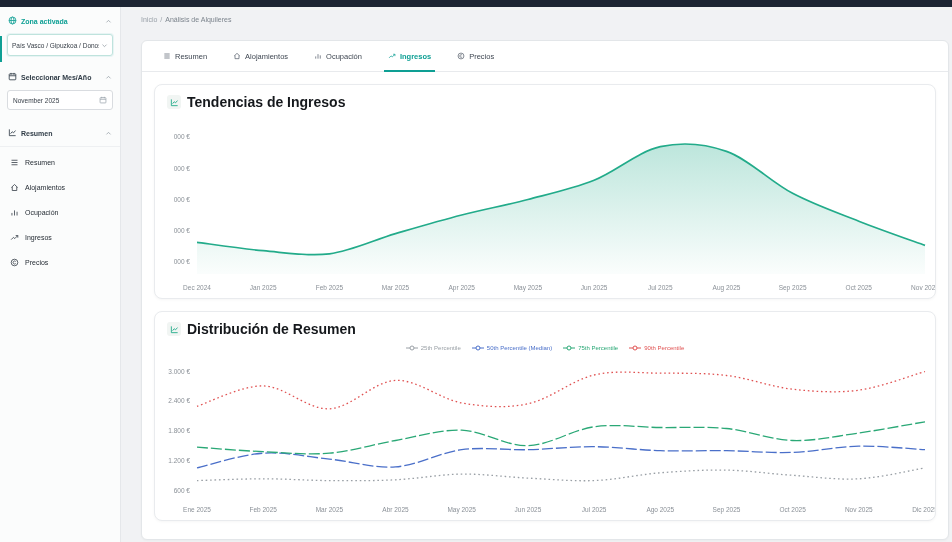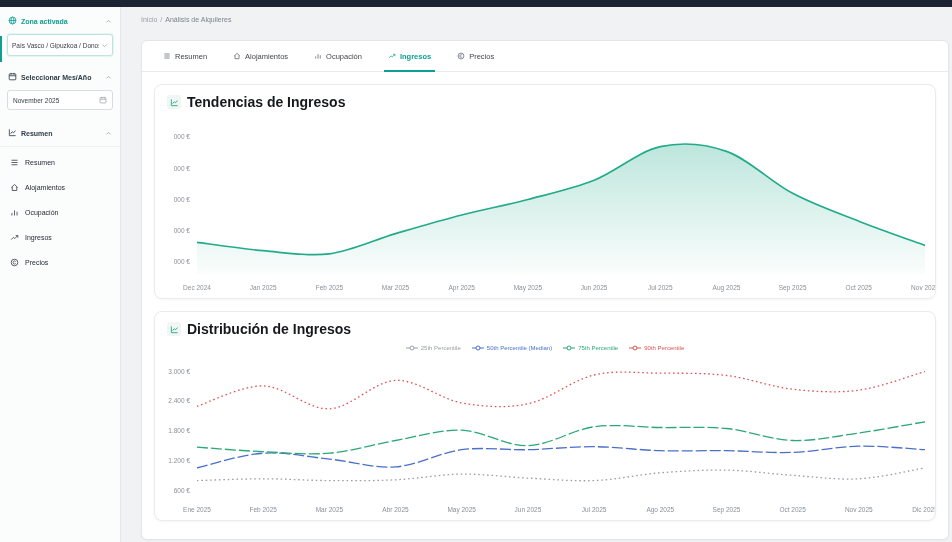--- a/index.html
+++ b/index.html
@@ -263,21 +263,21 @@
     </div>
 
     <div class="card">
       <div class="card-head">
         <span class="icon-box">
           <svg width="9" height="9" viewBox="0 0 12 12" fill="none" stroke="currentColor" stroke-width="1.2">
               <path d="M1.8 1.8v8.4h8.4"></path>
               <polyline points="3.4,7.6 5.6,5 7.4,6.4 10,3.4"></polyline>
             </svg>
         </span>
-        <span class="card-title">Distribución de Ingresos</span>
+        <span class="card-title">Distribución de Resumen</span>
       </div>
       <div class="legend" id="legend2">
           <span class="lg-item">
             <svg width="12" height="6">
               <line x1="0" y1="3" x2="12" y2="3" stroke="#9aa0a6" stroke-width="1"></line>
               <circle cx="6" cy="3" r="2" fill="#fff" stroke="#9aa0a6" stroke-width="1"></circle>
             </svg>
             <span style="color:#9aa0a6">25th Percentile</span>
           </span>
           <span class="lg-item">

